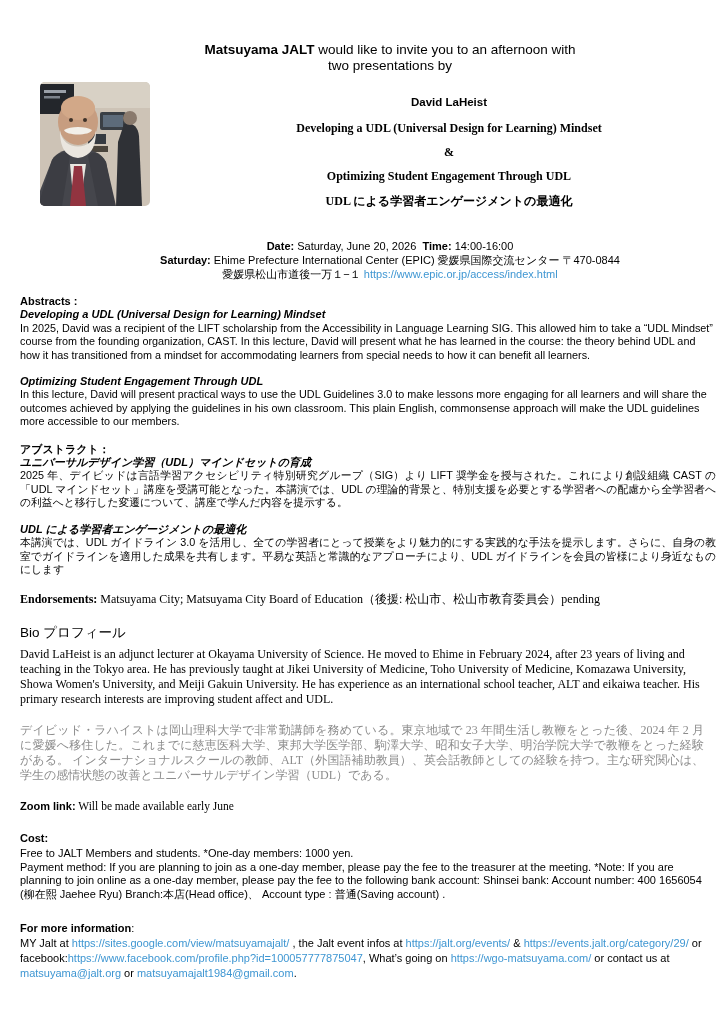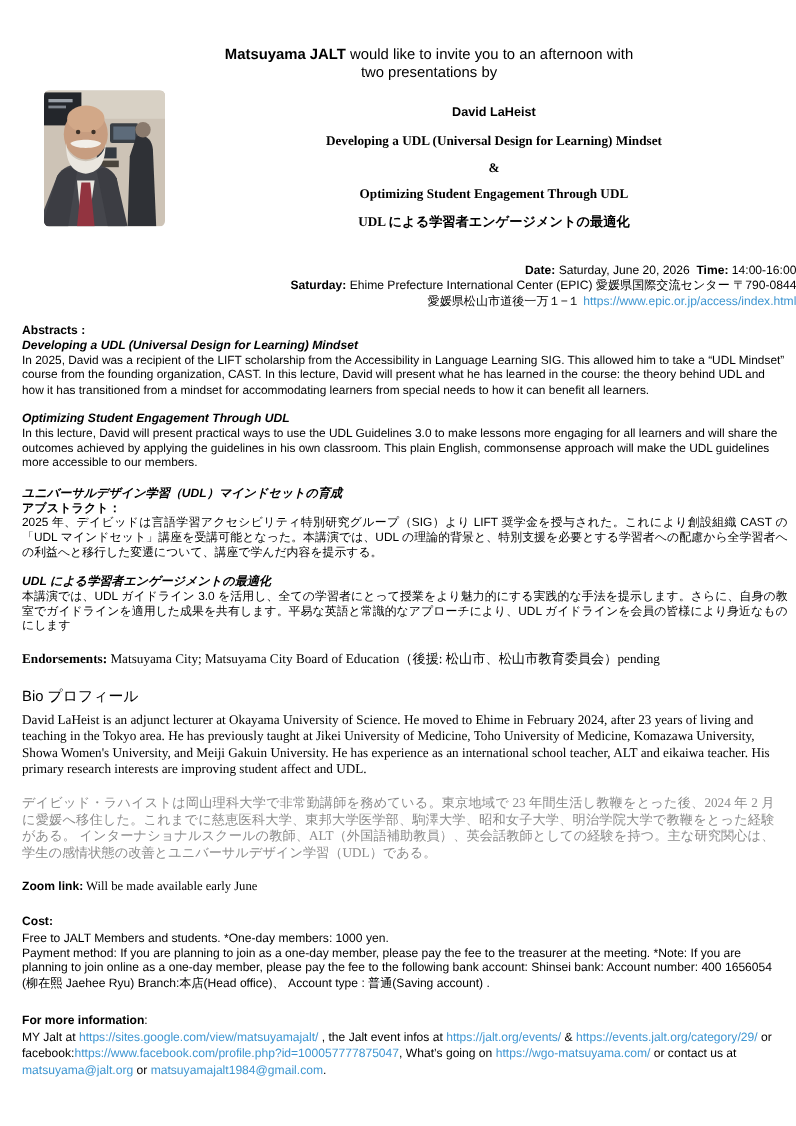--- a/index.html
+++ b/index.html
@@ -11,21 +11,21 @@
   .b { font-weight:bold; }
   .i { font-style:italic; }
 
   .header-row { display:flex; margin-top:8px; padding-left:40px; padding-right:20px;gap:44px; }
   .photo { width:110px; height:124px; border-radius:5px; overflow:hidden; flex:0 0 auto; }
   .header-col { flex:1; text-align:center; padding-top:14px; }
   .header-col .line { margin-bottom:9px; }
   .speaker { font-size:11.5px; margin-bottom:13px; }
   .t-serif { font-family:"Liberation Serif", serif; font-size:12px; font-weight:bold; }
 
-  .event-block { margin-top:20px; margin-left:56px; text-align:right; font-size:11px; line-height:14px; }
+  .event-block { margin-top:20px; margin-left:56px; text-align:center; font-size:11px; line-height:14px; }
 
   .link { color:var(--link,#3e96d2); text-decoration:none; cursor:pointer; }
   .muted { color:var(--muted_text,#8c8c8c); }
 
   .abs { margin:14px 8px 0 20px; font-size:10.8px; line-height:13.4px; }
   .abs p { margin:0; }
   .abs .h { font-size:11px; } .gap13 { height:13px; }
   .just { text-align:justify; }
 
   .endorse { margin:15px 20px 0 20px; font-family:Liberation Serif, serif; font-size:12px; }
@@ -89,40 +89,40 @@
 
   <div class="event-block">
     <div>
       <span class="b">Date:</span>
       <span>Saturday, June 20, 2026</span>&nbsp;
       <span class="b">Time:</span>
       <span>14:00-16:00</span>
     </div>
     <div>
       <span class="b">Saturday:</span>
-      <span>Ehime Prefecture International Center (EPIC) 愛媛県国際交流センター 〒790-0844</span>
+      <span>Ehime Prefecture International Center (EPIC) 愛媛県国際交流センター 〒470-0844</span>
     </div>
     <div>
       <span>愛媛県松山市道後一万１−１</span>
       <a class="link">https://www.epic.or.jp/access/index.html</a>
     </div>
   </div>
 
   <div class="abs">
     <div class="b h">Abstracts :</div>
     <div class="b i h">Developing a UDL (Universal Design for Learning) Mindset</div>
     <p>In 2025, David was a recipient of the LIFT scholarship from the Accessibility in Language Learning SIG. This allowed him to take a “UDL Mindset” course from the founding organization, CAST.  In this lecture, David will present what he has learned in the course: the theory behind UDL and how it has transitioned from a mindset for accommodating learners from special needs to how it can benefit all learners.</p>
     <div class="gap13"></div>
     <div class="b i h">Optimizing Student Engagement Through UDL</div>
     <p>In this lecture, David will present practical ways to use the UDL Guidelines 3.0 to make lessons more engaging for all learners and will share the outcomes achieved by applying the guidelines in his own classroom.  This plain English, commonsense approach will make the UDL guidelines more accessible to our members.</p>
   </div>
 
   <div class="abs">
+    <div class="b h">アブストラクト：</div>
     <div class="b i h">ユニバーサルデザイン学習（UDL）マインドセットの育成</div>
-    <div class="b h">アブストラクト：</div>
     <p class="just">2025 年、デイビッドは言語学習アクセシビリティ特別研究グループ（SIG）より LIFT 奨学金を授与された。これにより創設組織 CAST の「UDL マインドセット」講座を受講可能となった。本講演では、UDL の理論的背景と、特別支援を必要とする学習者への配慮から全学習者への利益へと移行した変遷について、講座で学んだ内容を提示する。</p>
     <div class="gap13"></div>
     <div class="b i h">UDL による学習者エンゲージメントの最適化</div>
     <p class="just">本講演では、UDL ガイドライン 3.0 を活用し、全ての学習者にとって授業をより魅力的にする実践的な手法を提示します。さらに、自身の教室でガイドラインを適用した成果を共有します。平易な英語と常識的なアプローチにより、UDL ガイドラインを会員の皆様により身近なものにします</p>
   </div>
 
   <div class="endorse">
     <span class="b">Endorsements:</span><span> Matsuyama City; Matsuyama City Board of Education（後援: 松山市、松山市教育委員会）pending</span>
   </div>
 

